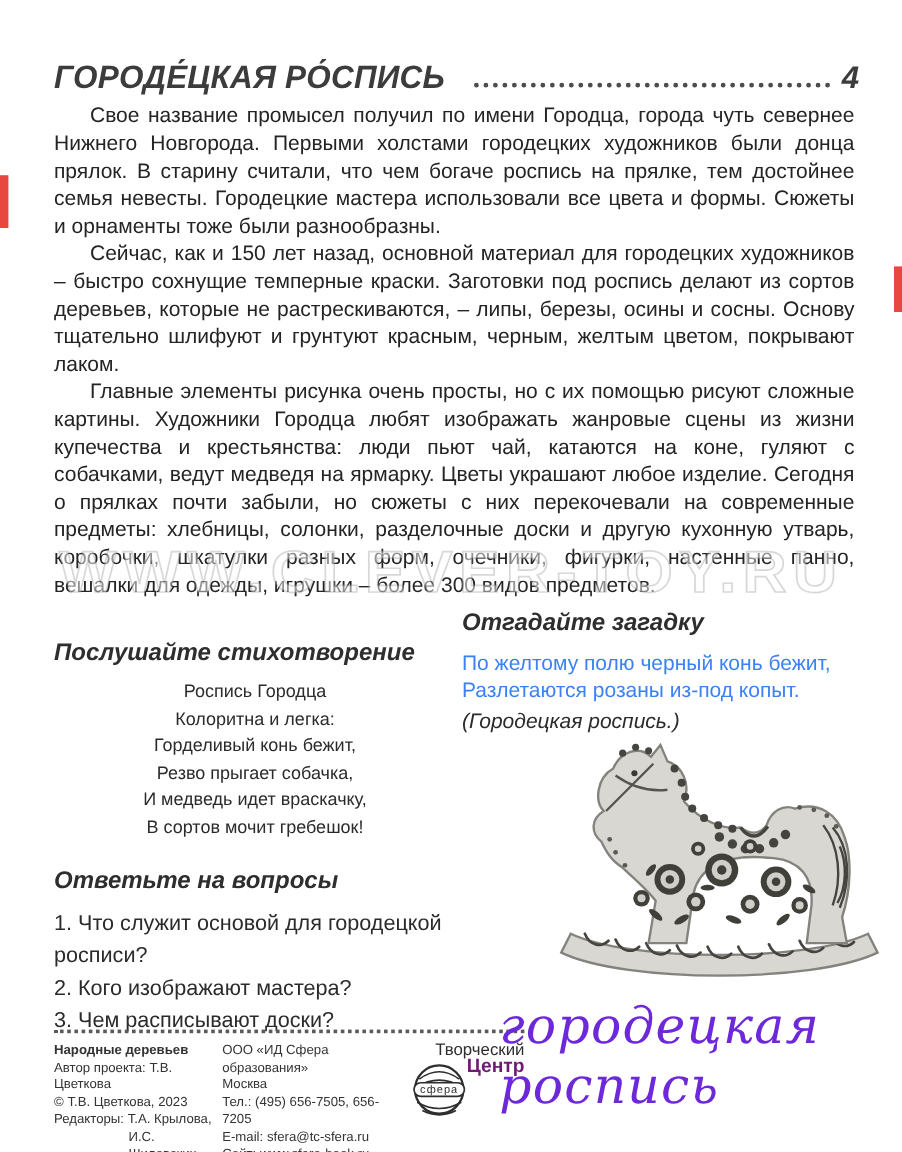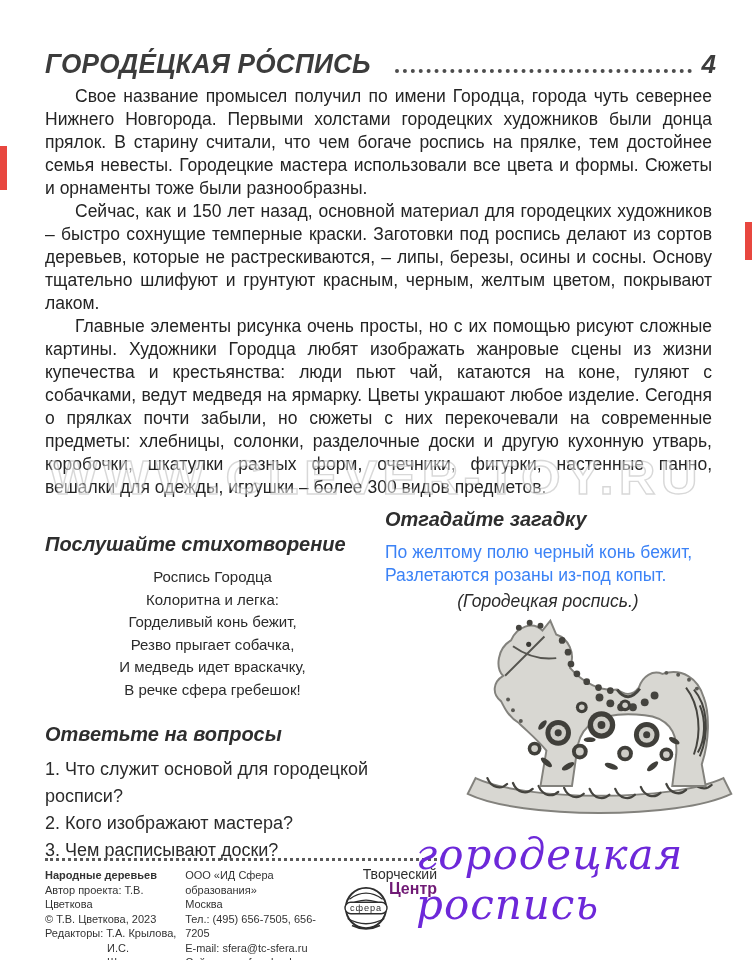--- a/index.html
+++ b/index.html
@@ -46,21 +46,21 @@
   .col-left{position:absolute;left:45px;top:533px;width:335px;}
   .col-right{position:absolute;left:385px;top:508px;width:330px;}
   .sec-heading{
     margin:0 0 10px 0;font-size:20px;font-weight:bold;font-style:italic;color:#2e2e2e;
   }
   .poem div{font-size:15px;line-height:22.5px;color:#2b2b2b;text-align:center;}
   .questions-heading{margin-top:22px;}
   .questions div{font-size:18px;line-height:27px;color:#2b2b2b;}
   .riddle div{font-size:17.5px;line-height:23px;color:#3b82f6;}
   .riddle-answer{
-    font-style:italic;text-align:center;font-size:17.5px;line-height:23px;
+    font-style:italic;text-align:left;font-size:17.5px;line-height:23px;
     color:#2b2b2b;margin-top:3px;padding-right:4px;
   }
 
   
   .horse{position:absolute;left:452px;top:610px;width:295px;height:228px;z-index:1;}
 
   
   .caption{
     position:absolute;right:16px;top:830px;width:320px;text-align:left;
     font-family:"DejaVu Serif", serif;font-style:italic;
@@ -103,21 +103,21 @@
   </div>
 
   <div class="col-left">
     <h2 class="sec-heading">Послушайте стихотворение</h2>
     <div class="poem">
       <div>Роспись Городца</div>
       <div>Колоритна и легка:</div>
       <div>Горделивый конь бежит,</div>
       <div>Резво прыгает собачка,</div>
       <div>И медведь идет враскачку,</div>
-      <div>В речке сфера гребешок!</div>
+      <div>В сортов мочит гребешок!</div>
     </div>
     <h2 class="sec-heading questions-heading">Ответьте на вопросы</h2>
     <div class="questions">
       <div>1. Что служит основой для городецкой росписи?</div>
       <div>2. Кого изображают мастера?</div>
       <div>3. Чем расписывают доски?</div>
     </div>
   </div>
 
   <div class="col-right">

